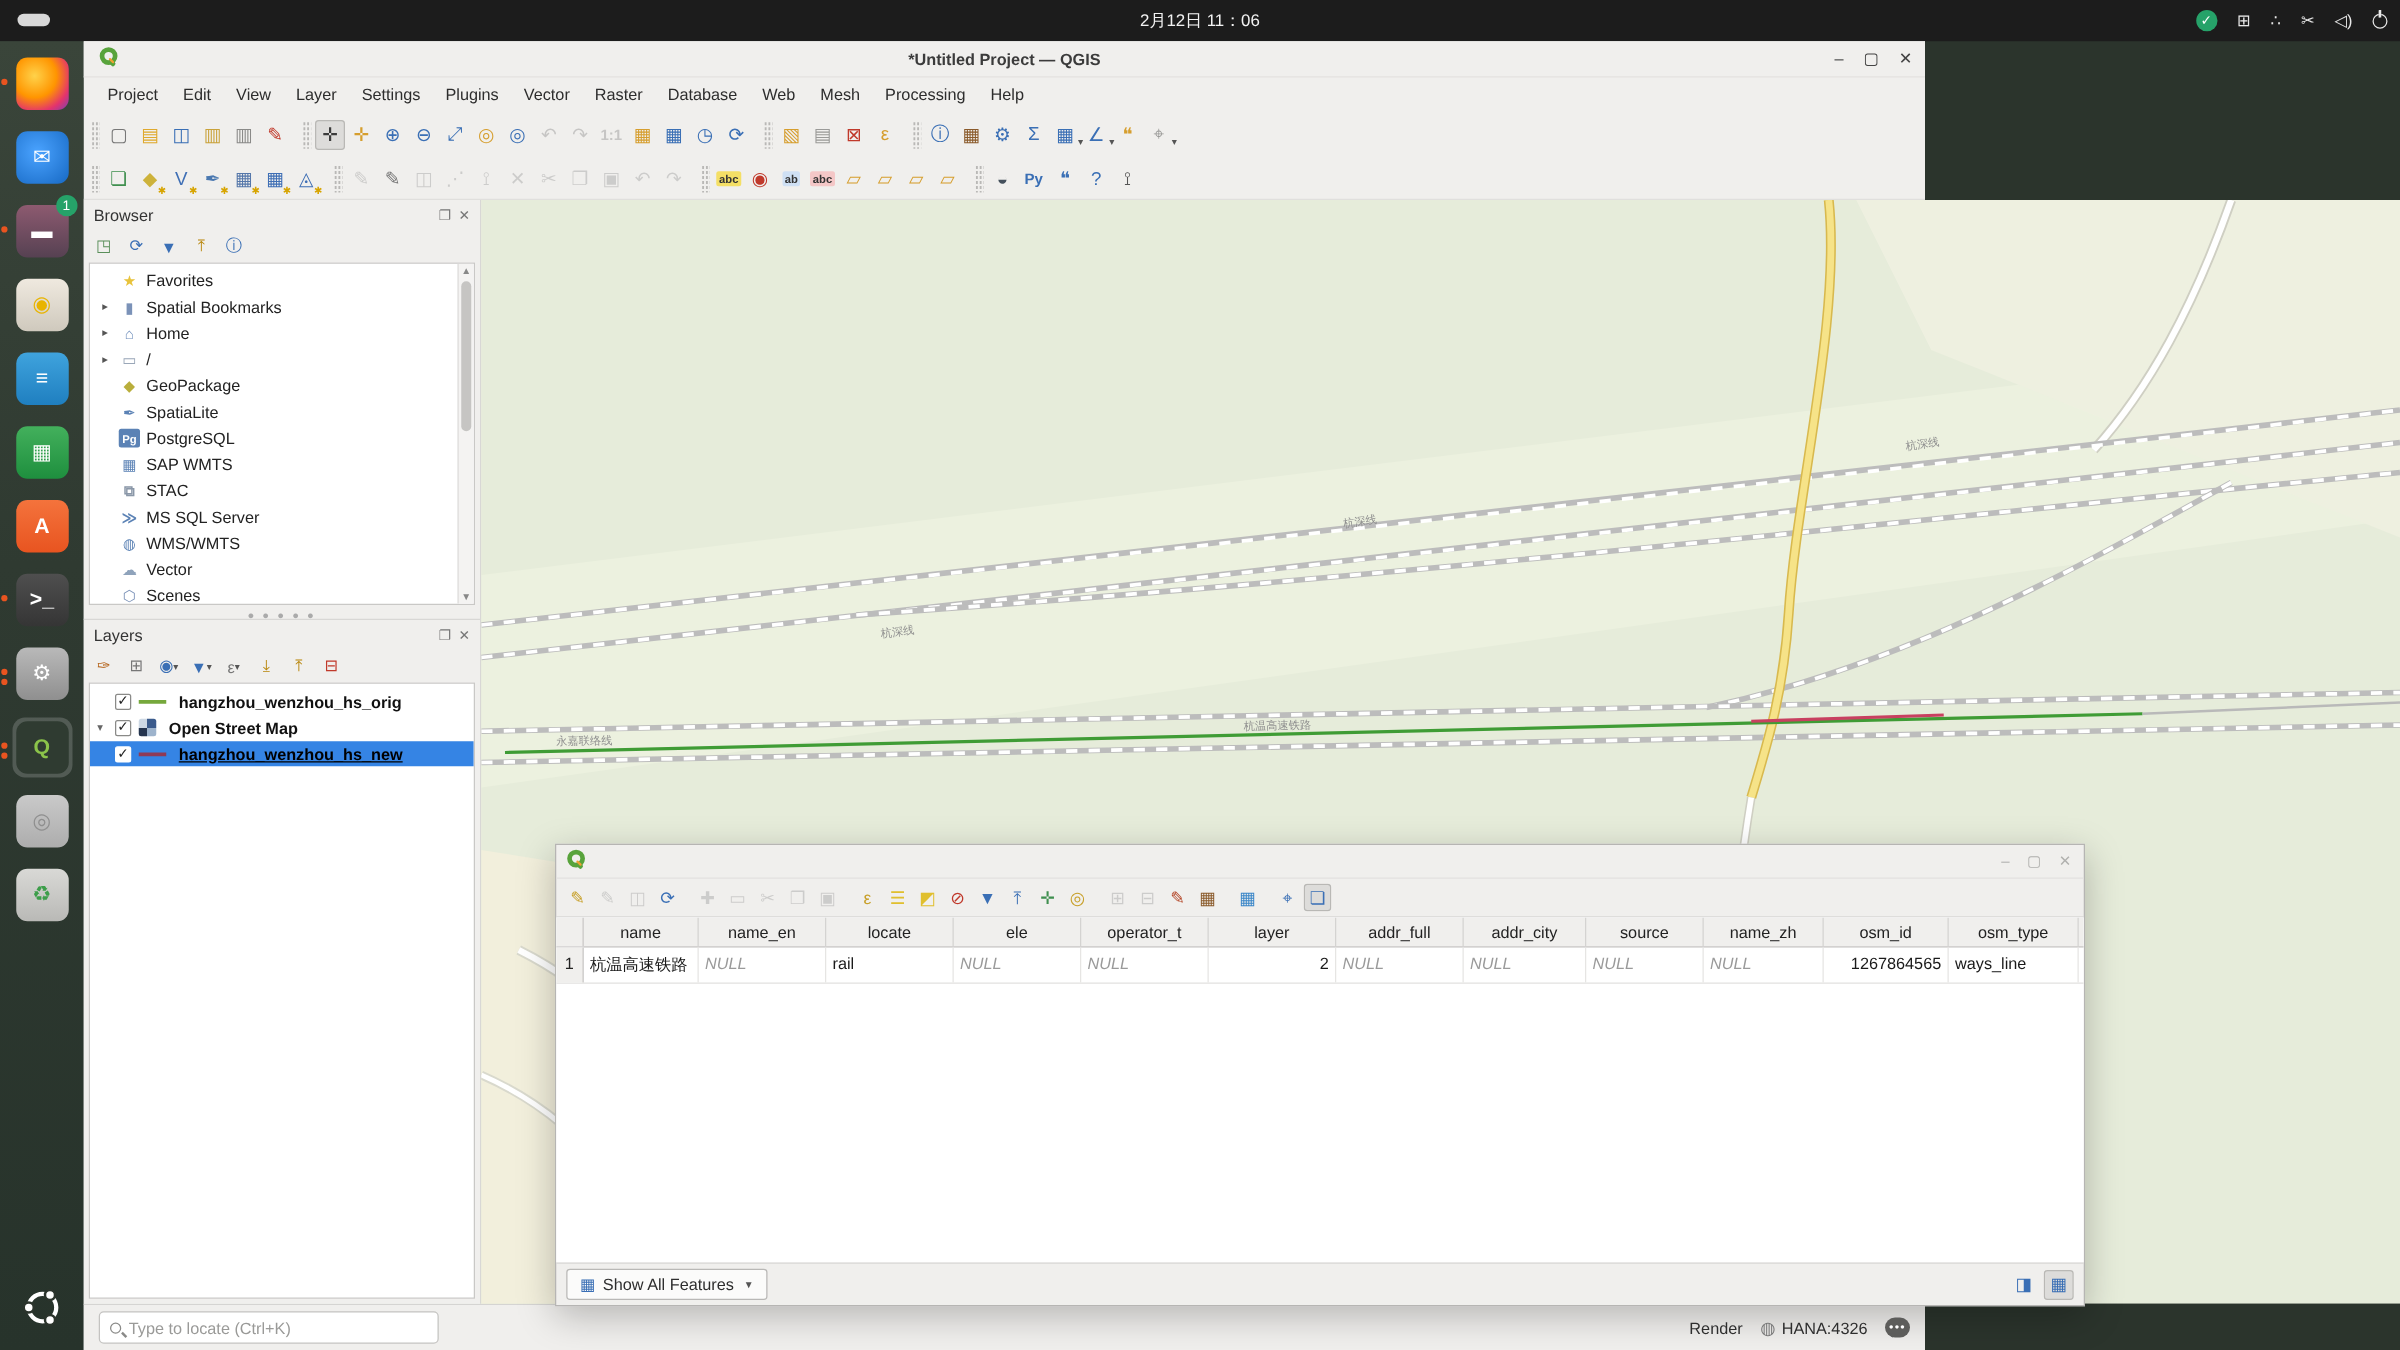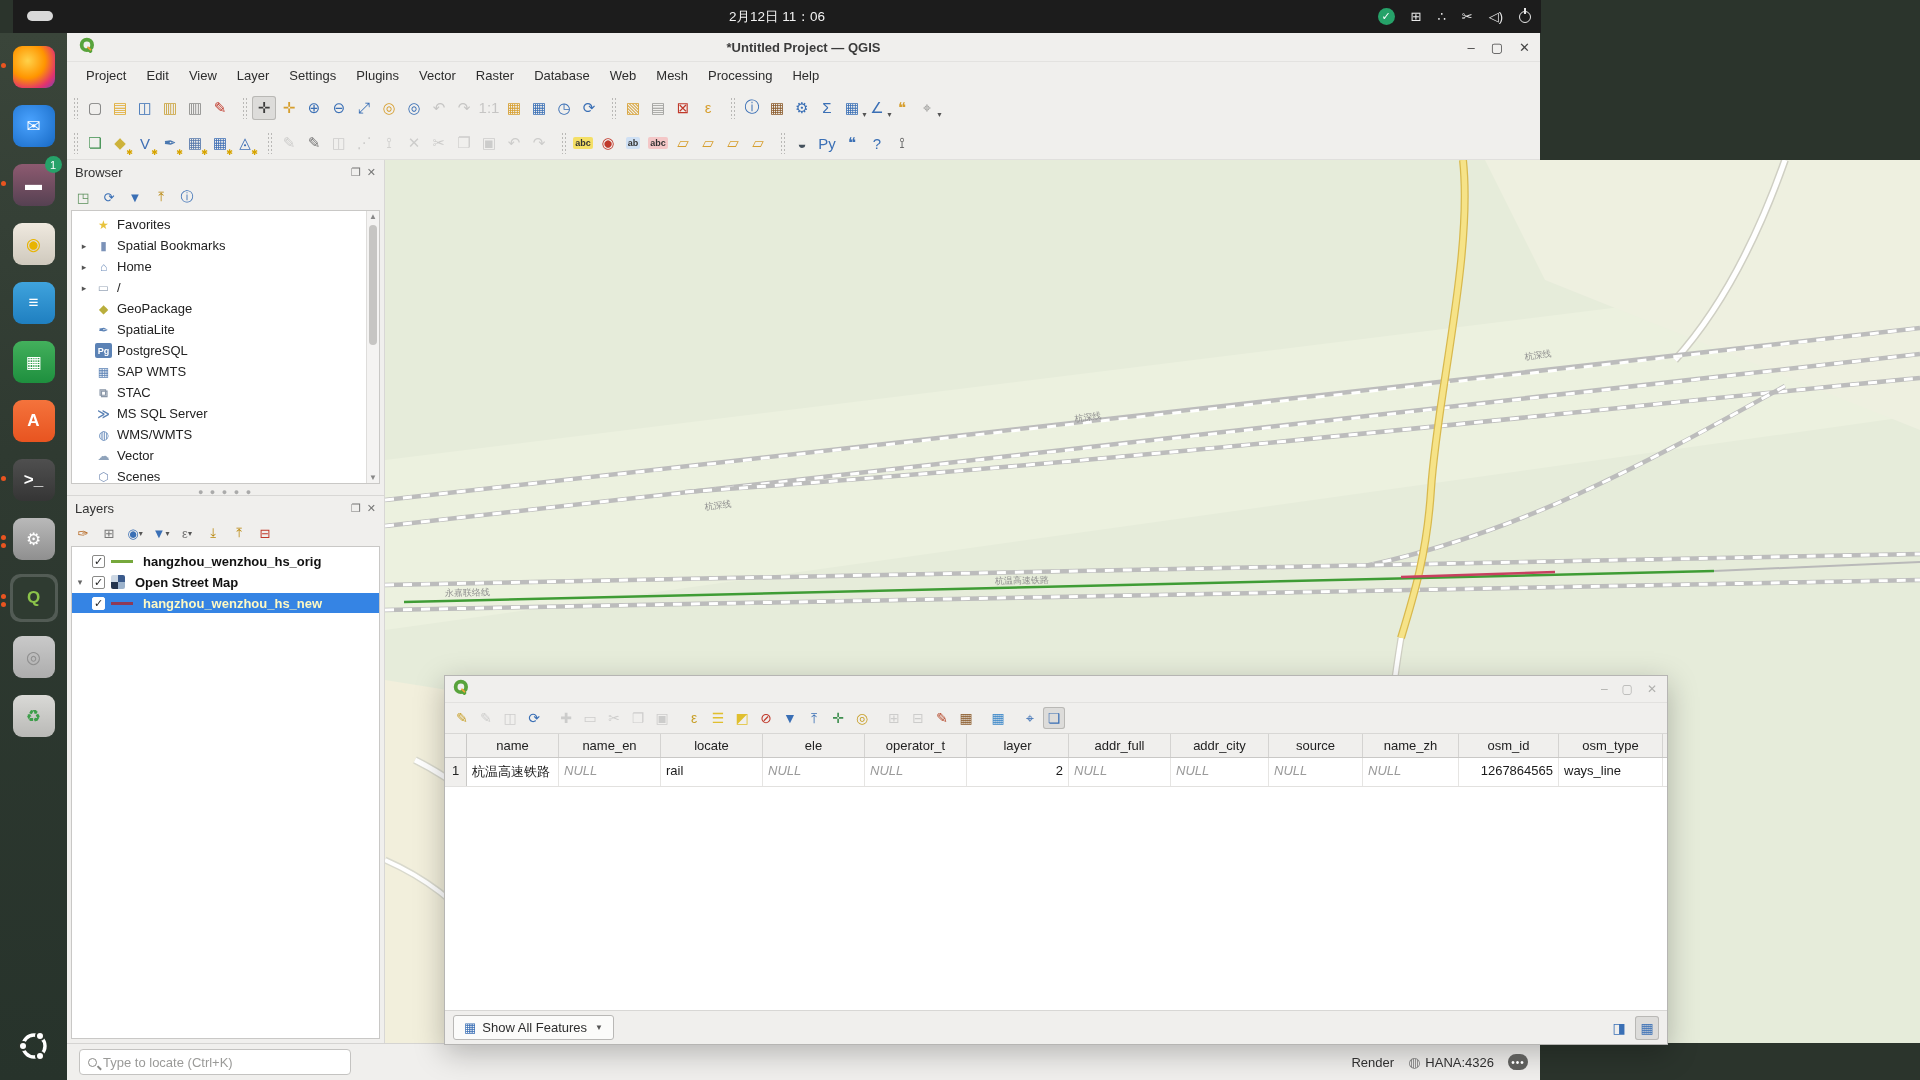--- a/index.html
+++ b/index.html
@@ -1,20 +1,20 @@
 <!DOCTYPE html>
 <html><head>
 <meta charset="utf-8">
 <style>
   * { margin:0; padding:0; box-sizing:border-box; }
   html,body { width:1920px; height:1080px; overflow:hidden; background:#2b342c;
     font-family:"Liberation Sans","DejaVu Sans",sans-serif; font-size:13px; color:#2e2e2e; }
 
   
-  .sysbar { position:absolute; left:13px; top:0; width:1528px; height:33px; background:#1c1c1c;
+  .sysbar { position:absolute; left:0; top:0; width:1920px; height:33px; background:#1c1c1c;
     display:flex; align-items:center; color:#eee; }
   .sysbar .pill { position:absolute; left:14px; top:11px; width:26px; height:10px; background:#d8d8d8; border-radius:5px; }
   .sysbar .clock { position:absolute; left:0; right:0; text-align:center; font-size:13.5px; color:#f2f2f2; }
   .sys-icons { position:absolute; right:10px; top:0; height:33px; display:flex; align-items:center; gap:16px; }
   .sys-ic { font-size:13px; color:#e8e8e8; display:flex; align-items:center; }
   .ok-badge { width:17px; height:17px; border-radius:50%; background:#26a269; color:#fff; font-size:11px;
     display:flex; align-items:center; justify-content:center; }
   .pwr { width:12px; height:12px; border:1.6px solid #e8e8e8; border-radius:50%; position:relative; }
   .pwr::after { content:""; position:absolute; left:4px; top:-4px; width:1.6px; height:6px; background:#1c1c1c;
     box-shadow:inset 0 0 0 2px #e8e8e8; }
@@ -47,21 +47,21 @@
   .menu-item { padding:3px 9px; border-radius:3px; color:#2d2d2d; }
 
   .toolbar { display:flex; align-items:center; padding:2px 4px; gap:1px; }
   .toolbar.row1 { height:39px; }
   .toolbar.row2 { height:33px; border-bottom:1px solid #e0dfdd; }
   .hdl { width:7px; height:22px; margin:0 2px;
     background-image:radial-gradient(#b9b8b6 1px, transparent 1px); background-size:3px 4px; }
   .tsep { width:6px; }
   .ti { position:relative; width:24px; height:24px; display:flex; align-items:center; justify-content:center;
     font-size:15px; border-radius:3px; flex:none; }
-  .ti.sm { font-size:15px; }
+  .ti.sm { font-size:12px;font-weight:bold; }
   .ti.pressed { background:#dddcda; box-shadow:inset 0 0 0 1px #b9b8b5; }
   .ti.dis { opacity:.4; }
   .ti .star { position:absolute; right:-1px; bottom:-2px; font-size:8px; color:#d7a400; }
   .ti .dd { position:absolute; right:-4px; bottom:2px; font-size:7px; color:#555; }
   .ti .abc { font-size:9px; font-weight:bold; padding:1px 2px; border-radius:2px; background:#f4df66; color:#333; }
   .ti .abc.blue { background:#cfe0f4; } .ti .abc.red { background:#f4c7c7; }
 
   
   .main { flex:1; display:flex; min-height:0; position:relative; }
   .leftcol { width:318px; display:flex; flex-direction:column; border-right:1px solid #d8d7d5; background:#f0efed; }
@@ -88,21 +88,21 @@
 
   .layer-row { display:flex; align-items:center; height:20px; padding-left:2px; gap:6px; margin-top:1px; }
   .l-arrow { width:12px; text-align:center; color:#666; font-size:9px; flex:none; }
   .cbx { width:13px; height:13px; border:1px solid #8a8a88; border-radius:2px; background:#fff; color:#222;
     font-size:11px; line-height:11px; text-align:center; flex:none; }
   .lsym { width:22px; height:3px; flex:none; }
   .osm-ico { width:14px; height:14px; flex:none;
     background:conic-gradient(#3b5b8c 25%,#9db3cc 0 50%,#24344e 0 75%,#cdd8e4 0); border-radius:2px; }
   .l-name { font-weight:bold; color:#111; padding:1px 4px; }
   .layer-row.selected { background:#3584e4; }
-  .layer-row.selected .l-name { color:#fef9c3; }
+  .layer-row.selected .l-name { color:#000000; text-decoration:underline; }
   .layer-row.selected .cbx { border-color:#fff; }
 
   
   .map { flex:1; position:relative; background:#e6ecda; min-width:0; }
   .map svg { position:absolute; left:0; top:0; }
   .map-label { fill:#8f8f8f; font-size:9px; font-family:"DejaVu Sans",sans-serif; }
 
   
   .dlg { position:absolute; left:444px; top:675px; width:1224px; height:370px; background:#f0efed;
     border:1px solid #b6b5b3; box-shadow:0 8px 28px rgba(0,0,0,.25); display:flex; flex-direction:column; z-index:5; }

